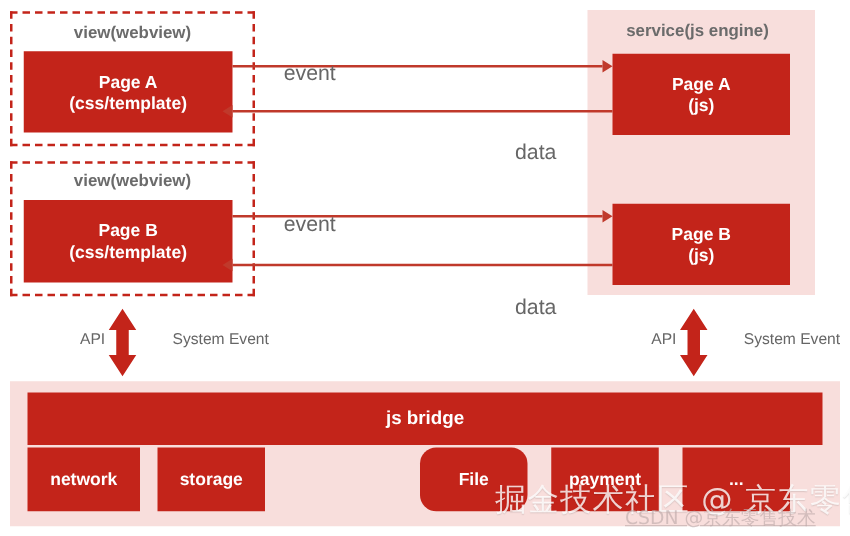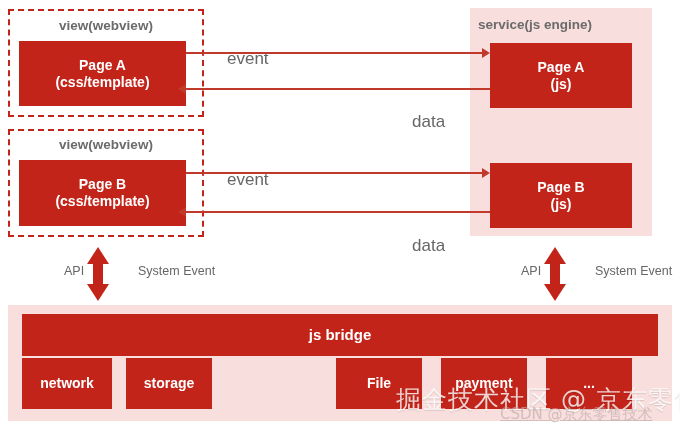--- a/index.html
+++ b/index.html
@@ -115,21 +115,21 @@
     text-decoration: underline;
   }
 </style>
 </head>
 <body>
 
 <div id="canvas">
 
   <div class="abs service-panel" style="left:470px; top:8px; width:182px; height:228px;"></div>
 
-  <div class="abs group-title" style="left:447px; top:17px; width:176px;">service(js engine)</div>
+  <div class="abs group-title" style="left:470px; top:17px; width:176px;">service(js engine)</div>
 
   <div class="abs red-box" style="left:490px; top:43px; width:142px; height:65px; font-size:14px;">
     <span class="page-line1">Page A</span>
     <span class="page-line2">(js)</span>
   </div>
 
   <div class="abs red-box" style="left:490px; top:163px; width:142px; height:65px; font-size:14px;">
     <span class="page-line1">Page B</span>
     <span class="page-line2">(js)</span>
   </div>
@@ -192,21 +192,21 @@
 
   <div class="abs red-box" style="left:22px; top:358px; width:90px; height:51px; font-size:14px;">
     <span>network</span>
   </div>
 
   <div class="abs red-box" style="left:126px; top:358px; width:86px; height:51px; font-size:14px;">
     <span>storage</span>
   </div>
 
 
-  <div class="abs red-box" style="left:336px; top:358px; width:86px; height:51px; font-size:14px;">
+  <div class="abs red-box" style="left:336px; top:358px; width:86px; height:51px; font-size:14px;border-radius:13px;">
     <span>File</span>
   </div>
 
   <div class="abs red-box" style="left:441px; top:358px; width:86px; height:51px; font-size:14px;">
     <span>payment</span>
   </div>
 
   <div class="abs red-box" style="left:546px; top:358px; width:86px; height:51px; font-size:14px;">
     <span>...</span>
   </div>

